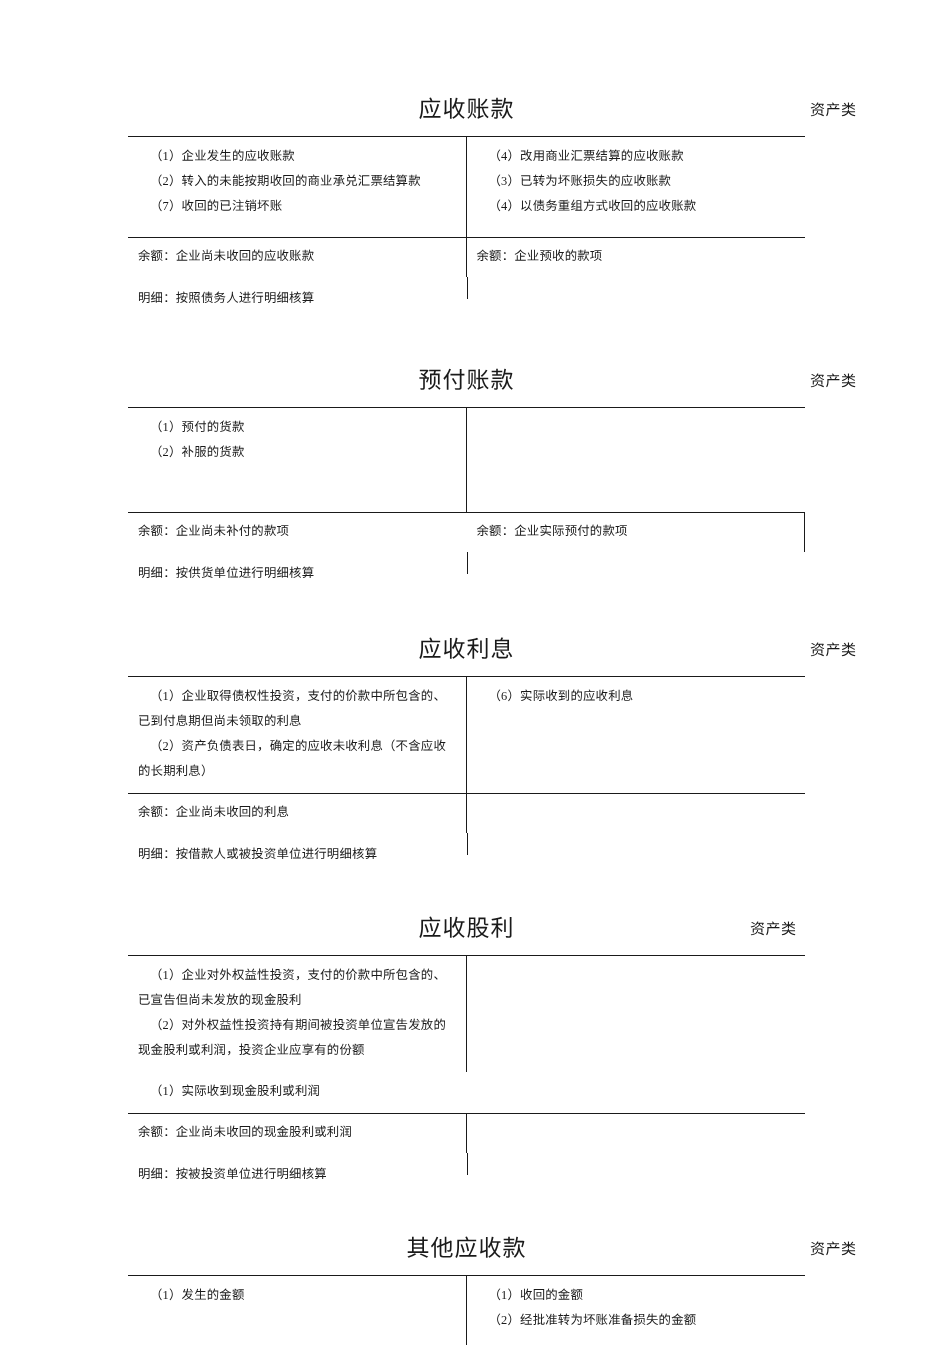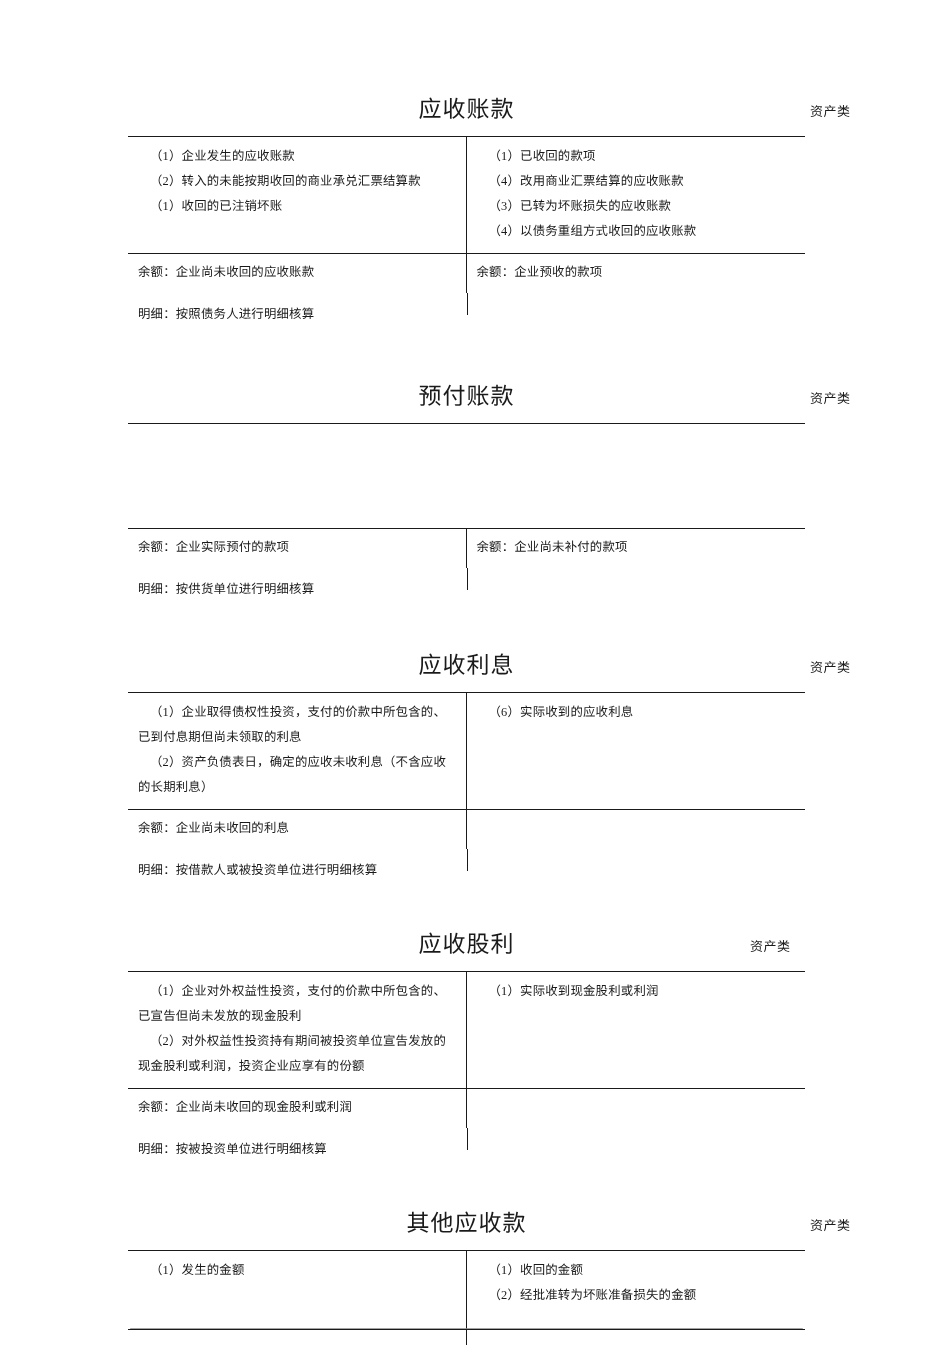--- a/index.html
+++ b/index.html
@@ -47,24 +47,25 @@
     font-size: 23px;
     line-height: 28px;
     letter-spacing: 1px;
     font-weight: normal;
     font-family: "Liberation Serif", "DejaVu Serif", serif;
   }
 
   .account-category {
     position: absolute;
     top: 14px;
-    font-size: 13px;
+    font-size: 15px;
     line-height: 16px;
     letter-spacing: 0.5px;
     white-space: nowrap;
+    font-family: Liberation Mono, monospace;
   }
   .account-category.far  { left: 682px; }   
   .account-category.near { left: 622px; }   
 
   
   .taccount {
     position: relative;
     border-top: 1.6px solid #1a1a1a;
   }
   .taccount.double-bottom .balance-row {
@@ -137,24 +138,23 @@
   <div class="account-block" style="margin-top:90px;">
     <div class="account-header">
       <div class="account-title">应收账款</div>
       <div class="account-category far">资产类</div>
     </div>
     <div class="taccount">
       <div class="entries-row" style="min-height:100px;">
         <div class="col left">
           <p class="entry-line">（1）企业发生的应收账款</p>
           <p class="entry-line">（2）转入的未能按期收回的商业承兑汇票结算款</p>
-          <p class="entry-line">（1）收回的已注销坏账</p>
-        </div>
-        <div class="col right">
-          <p class="entry-line">（1）已收回的款项</p>
+          <p class="entry-line">（7）收回的已注销坏账</p>
+        </div>
+        <div class="col right">
           <p class="entry-line">（4）改用商业汇票结算的应收账款</p>
           <p class="entry-line">（3）已转为坏账损失的应收账款</p>
           <p class="entry-line">（4）以债务重组方式收回的应收账款</p>
         </div>
       </div>
       <div class="balance-row">
         <div class="col left">
           <p class="balance-line">余额：企业尚未收回的应收账款</p>
         </div>
         <div class="col right">
@@ -170,27 +170,31 @@
 
   <div class="gap-a"></div>
 
   <div class="account-block">
     <div class="account-header">
       <div class="account-title">预付账款</div>
       <div class="account-category far">资产类</div>
     </div>
     <div class="taccount">
       <div class="entries-row" style="min-height:104px;">
-      </div>
-      <div class="balance-row">
+        <div class="col left">
+          <p class="entry-line">（1）预付的货款</p>
+          <p class="entry-line">（2）补服的货款</p>
+        </div>
+      </div>
+      <div class="balance-row">
+        <div class="col right">
+          <p class="balance-line">余额：企业尚未补付的款项</p>
+        </div>
         <div class="col left">
           <p class="balance-line">余额：企业实际预付的款项</p>
-        </div>
-        <div class="col right">
-          <p class="balance-line">余额：企业尚未补付的款项</p>
         </div>
         <div class="divider-stub"></div>
       </div>
       <div class="detail-row">
         <p class="detail-line">明细：按供货单位进行明细核算</p>
       </div>
     </div>
   </div>
 
   <div class="gap-b"></div>
@@ -226,21 +230,21 @@
   </div>
 
   <div class="gap-c"></div>
 
   <div class="account-block">
     <div class="account-header">
       <div class="account-title">应收股利</div>
       <div class="account-category near">资产类</div>
     </div>
     <div class="taccount">
-      <div class="entries-row" style="min-height:106px;">
+      <div class="entries-row" style="min-height:106px;flex-direction:column;">
         <div class="col left">
           <p class="entry-line">（1）企业对外权益性投资，支付的价款中所包含的、已宣告但尚未发放的现金股利</p>
           <p class="entry-line">（2）对外权益性投资持有期间被投资单位宣告发放的现金股利或利润，投资企业应享有的份额</p>
         </div>
         <div class="col right">
           <p class="entry-line">（1）实际收到现金股利或利润</p>
         </div>
       </div>
       <div class="balance-row">
         <div class="col left">

